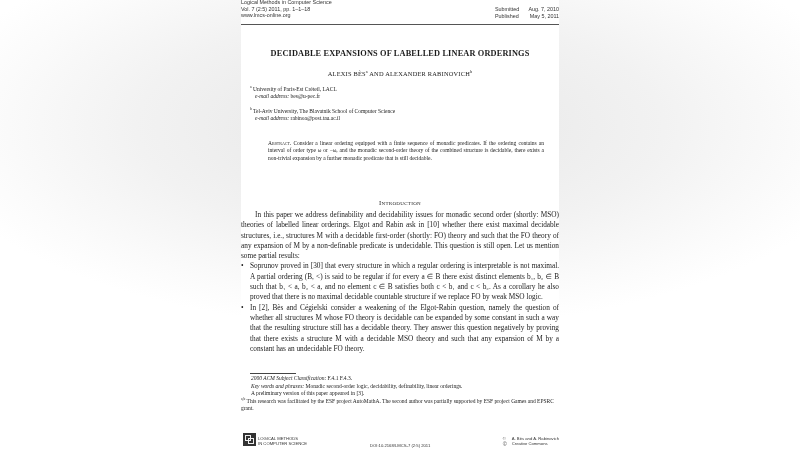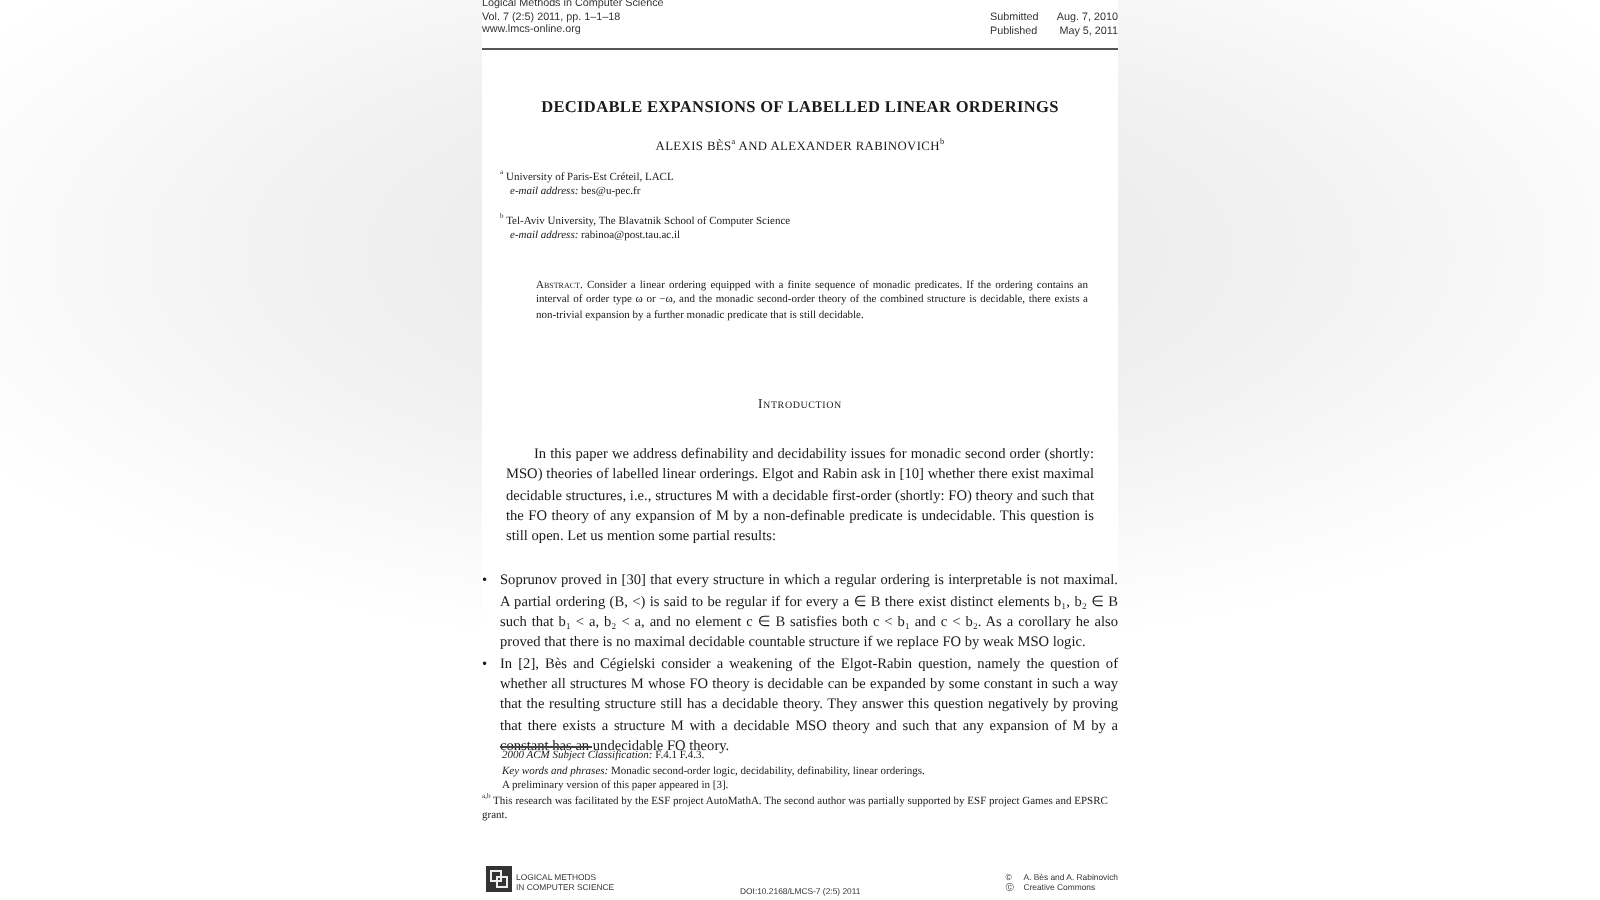--- a/index.html
+++ b/index.html
@@ -39,21 +39,21 @@
   }
   .sc { font-variant:small-caps; }
   .section {
     position:absolute; left:0; right:0; top:199px; text-align:center;
     font-size:6.6px; font-variant:small-caps; letter-spacing:0.3px;
   }
   .body {
     position:absolute; left:0; right:0; top:210px;
     font-size:7.3px; line-height:10.3px; text-align:justify;
   }
-  .body p { margin:12px; text-indent:14px; }
+  .body p { margin:0; text-indent:14px; }
   .body ul { margin:0; padding:0; list-style:none; }
   .body li { position:relative; padding-left:9px; }
   .body li .bullet { position:absolute; left:0; top:0; }
   .fnrule { position:absolute; left:9px; top:373px; width:46px; border-top:0.8px solid #444; }
   .fn {
     position:absolute; left:0; right:0; top:375px;
     font-size:5.5px; line-height:7.6px;
   }
   .fn .ind { padding-left:10px; }
   .fn i { font-style:italic; }

